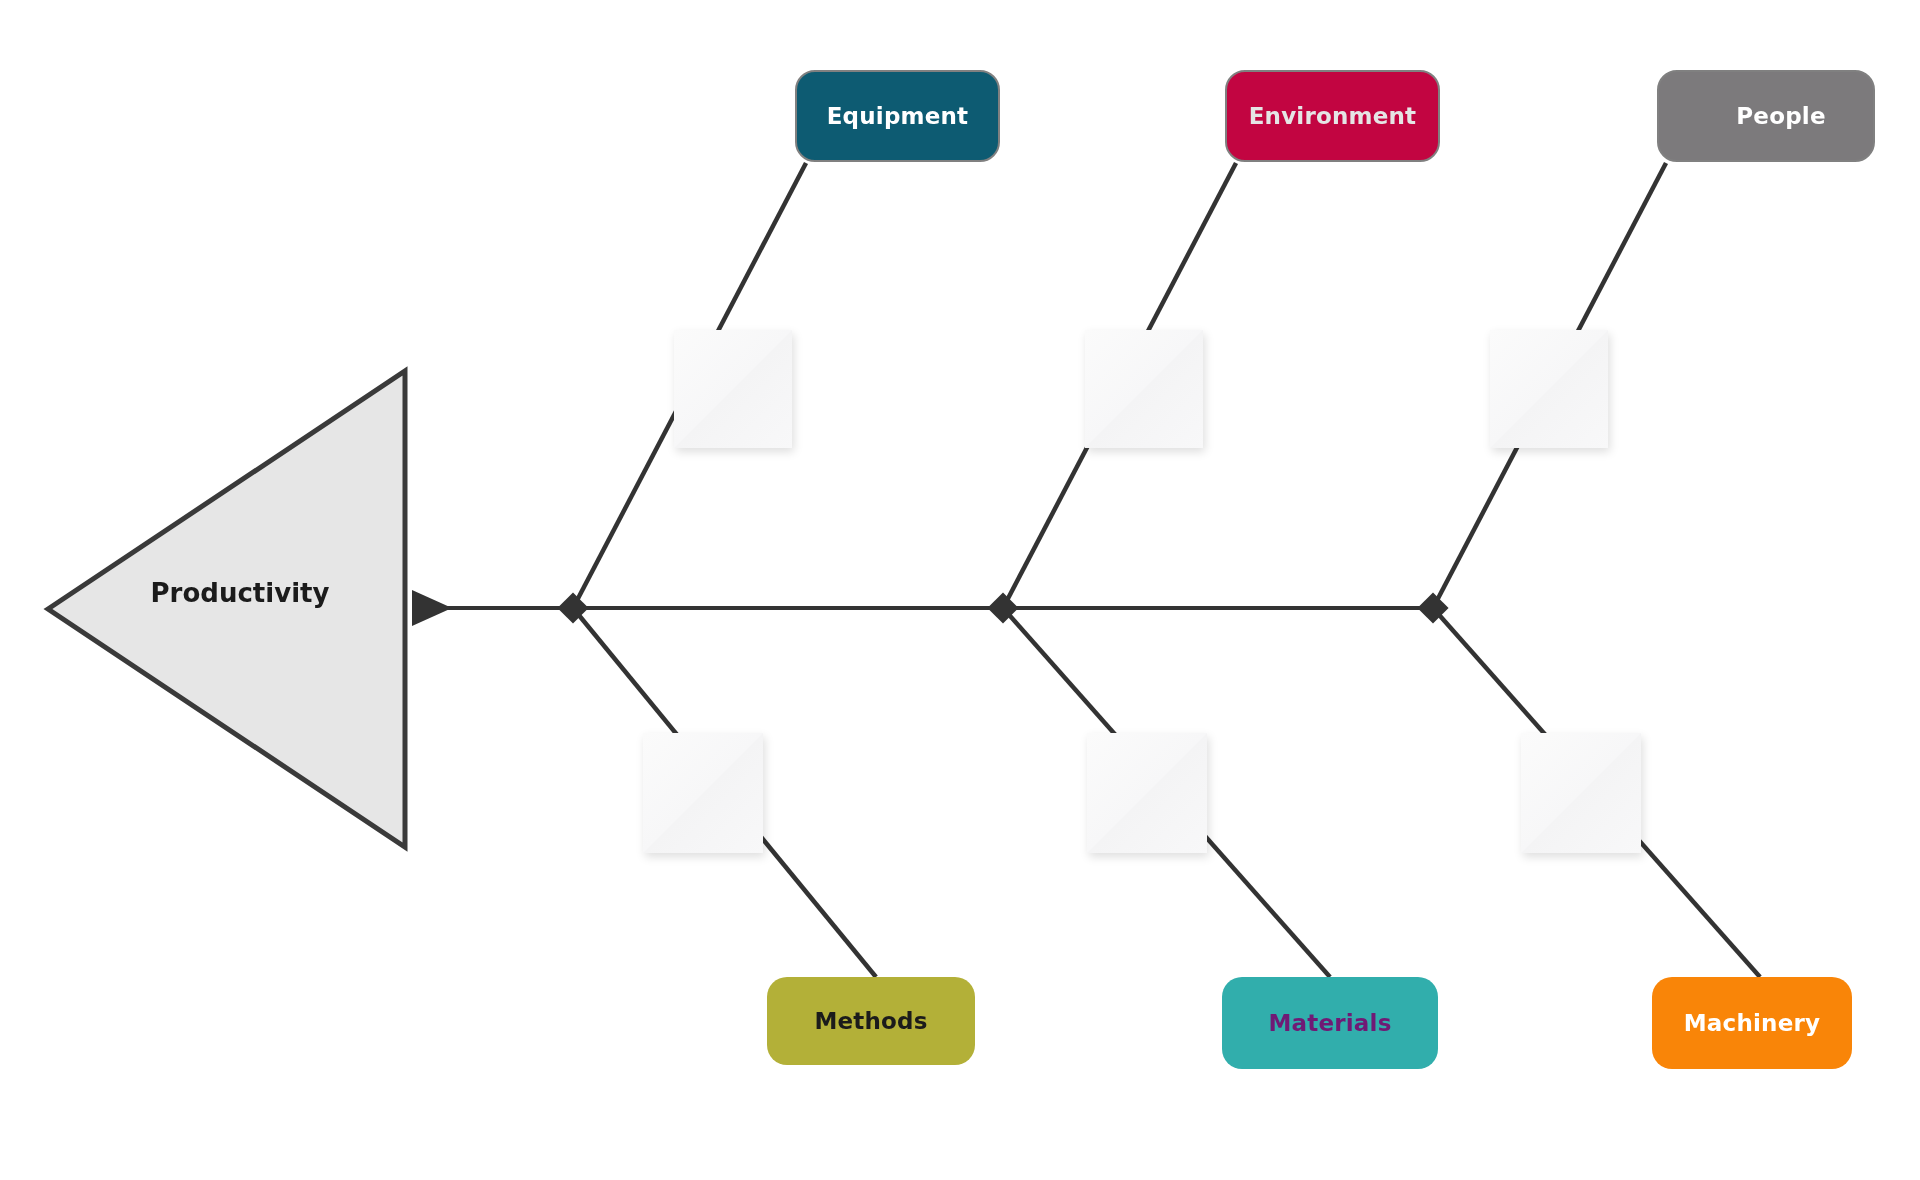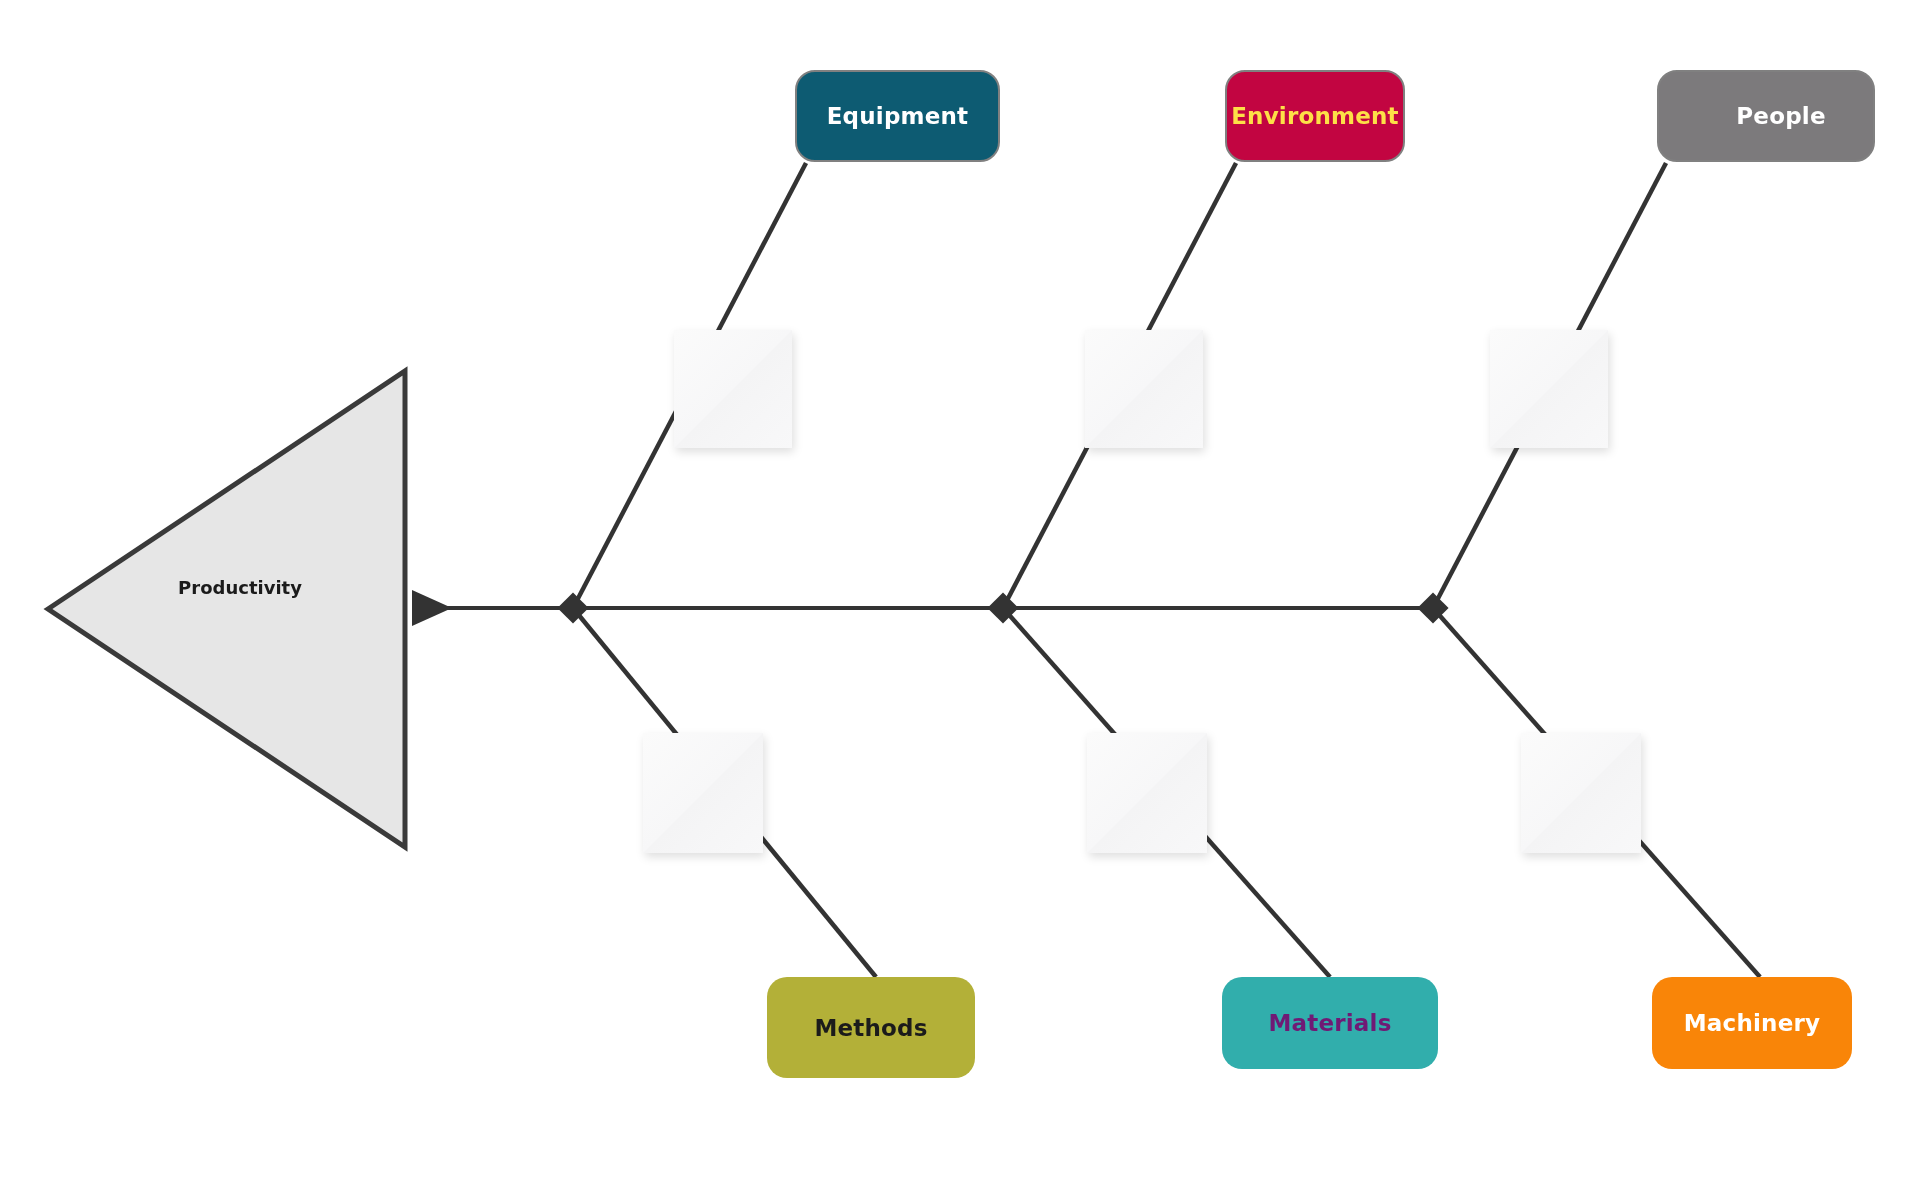--- a/index.html
+++ b/index.html
@@ -43,21 +43,21 @@
     position: absolute;
     box-sizing: border-box;
     background: linear-gradient(135deg, #fbfbfb 0%, #f7f7f8 49.6%, #f4f4f5 50.4%, #f8f8f9 100%);
     box-shadow: 2px 4px 9px rgba(0,0,0,0.13);
     z-index: 4;
   }
   .head-label {
     position: absolute;
     z-index: 6;
     text-align: center;
-    font-size: 18px;
+    font-size: 26px;
     font-weight: bold;
     color: #1b1b1b;
     line-height: 1.42;
     pointer-events: none;
   }
 </style>
 </head>
 <body>
 
 <div id="stage">
@@ -96,27 +96,27 @@
   <div class="note-card" style="left: 674px; top: 330px; width: 118px; height: 118px;"></div>
   <div class="note-card" style="left: 1085px; top: 330px; width: 118px; height: 118px;"></div>
   <div class="note-card" style="left: 1490px; top: 330px; width: 118px; height: 118px;"></div>
   <div class="note-card" style="left: 643px; top: 733px; width: 120px; height: 120px;"></div>
   <div class="note-card" style="left: 1087px; top: 733px; width: 120px; height: 120px;"></div>
   <div class="note-card" style="left: 1521px; top: 733px; width: 120px; height: 120px;"></div>
 
   <div class="cat-box" style="left: 795px; top: 70px; width: 205px; height: 92px; background: rgb(13, 91, 114); color: rgb(255, 255, 255); border: 2px solid rgb(128, 128, 128);">
     <span>Equipment</span>
   </div>
-  <div class="cat-box" style="left: 1225px; top: 70px; width: 180px; height: 92px; background: rgb(194, 5, 65); color: #fde047; border: 2px solid rgb(128, 128, 128);">
+  <div class="cat-box" style="left: 1225px; top: 70px; width: 215px; height: 92px; background: rgb(194, 5, 65); color: #e5e5e5; border: 2px solid rgb(128, 128, 128);">
     <span>Environment</span>
   </div>
   <div class="cat-box" style="left: 1657px; top: 70px; width: 218px; height: 92px; background: rgb(124, 122, 124); color: rgb(255, 255, 255); border: 2px solid rgb(128, 128, 128); padding-left: 30px;">
     <span>People</span>
   </div>
-  <div class="cat-box" style="left: 767px; top: 977px; width: 208px; height: 101px; background: rgb(179, 176, 56); color: rgb(27, 27, 27);">
+  <div class="cat-box" style="left: 767px; top: 977px; width: 208px; height: 88px; background: rgb(179, 176, 56); color: rgb(27, 27, 27);">
     <span>Methods</span>
   </div>
   <div class="cat-box" style="left: 1222px; top: 977px; width: 216px; height: 92px; background: rgb(49, 174, 172); color: #701a75;">
     <span>Materials</span>
   </div>
   <div class="cat-box" style="left: 1652px; top: 977px; width: 200px; height: 92px; background: rgb(249, 133, 8); color: rgb(255, 255, 255);">
     <span>Machinery</span>
   </div>
 
 </div>

